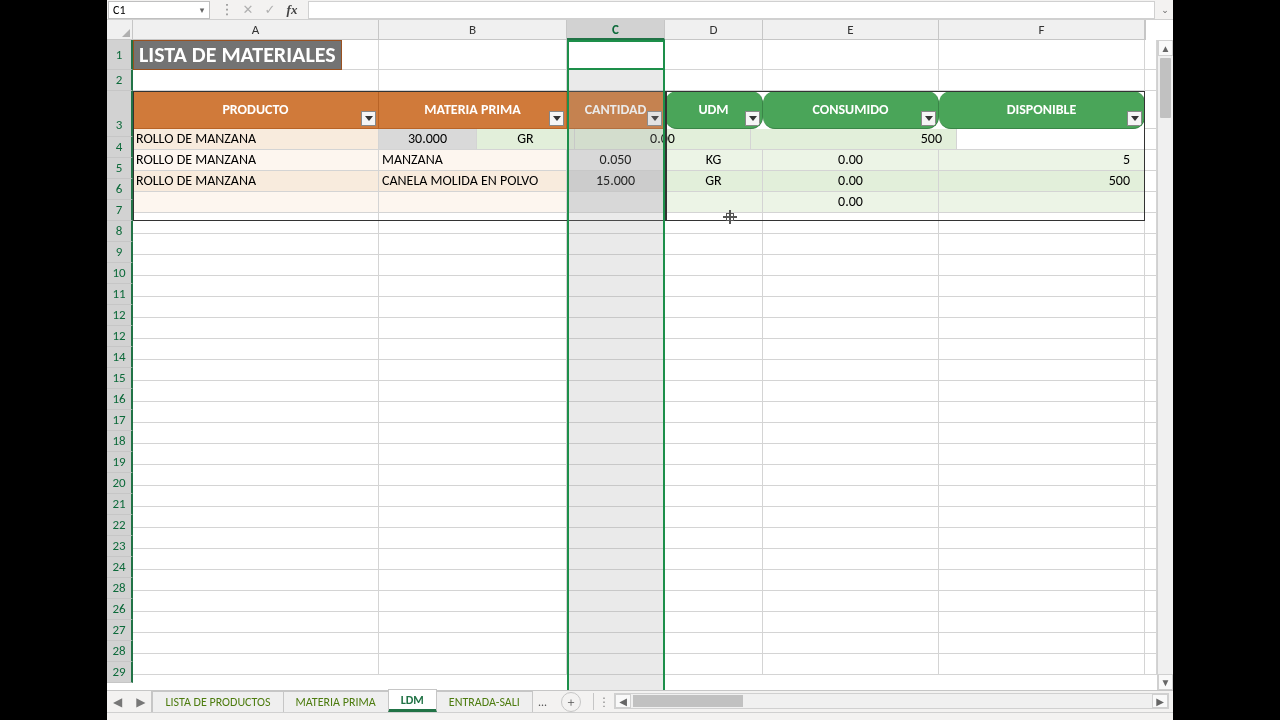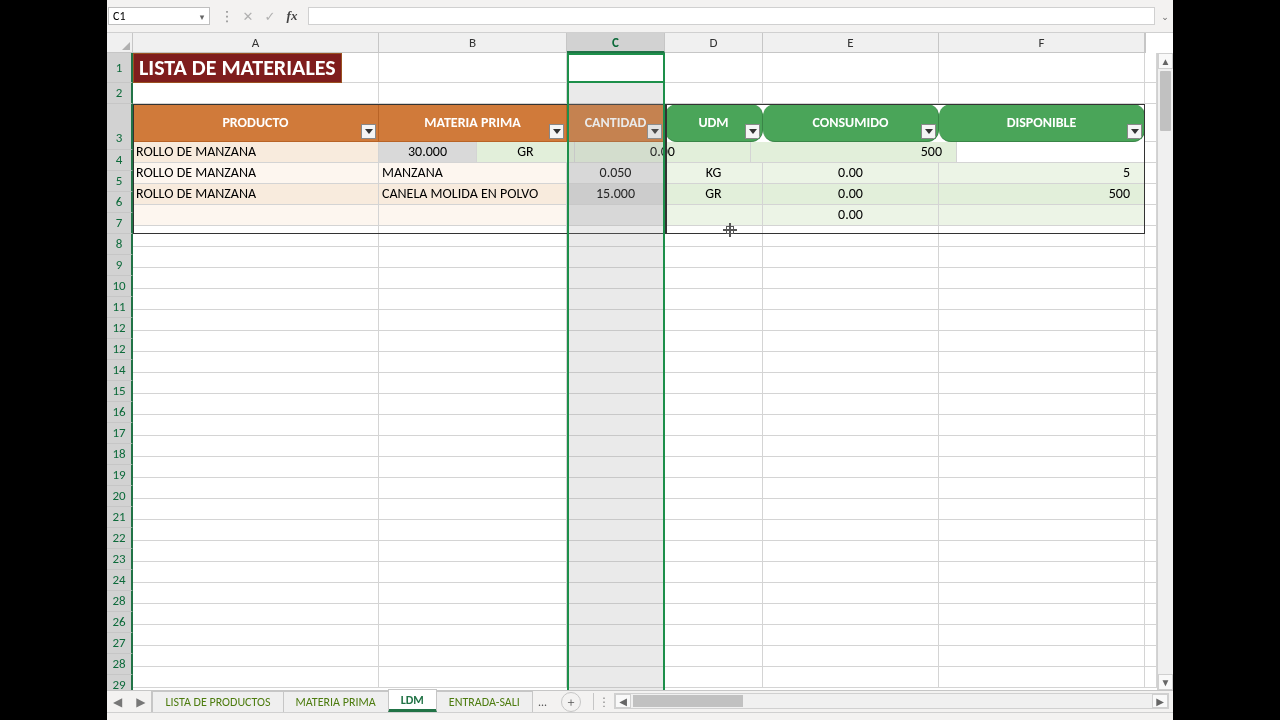--- a/index.html
+++ b/index.html
@@ -17,21 +17,21 @@
     left: 107px;
     top: 0;
     width: 1066px;
     height: 720px;
     background: #fff;
     display: flex;
     flex-direction: column;
   }
   
   .fbar {
-    height: 33px;
+    height: 20px;
     background: #f3f2f1;
     border-bottom: 1px solid #d0d0d0;
     display: flex;
     align-items: center;
   }
   .namebox {
     width: 102px;
     height: 18px;
     margin-left: 1px;
     background: #fff;
@@ -148,21 +148,21 @@
   }
   
   .cA{width:246px;} .cB{width:188px;} .cC{width:98px;}
   .cD{width:98px;} .cE{width:176px;} .cF{width:206px;}
   .cRest{flex:1;}
   .title-wrap {
     position:absolute;
     left:0; top:0;
     height:30px;
     line-height:28px;
-    background:#7f1d1d;
+    background:#737373;
     color:#fff;
     font-weight:bold;
     font-size:22px;
     padding:0 5px;
     z-index:3;
     border:1px solid #9a5120;
   }
 
   
   .hcell {

